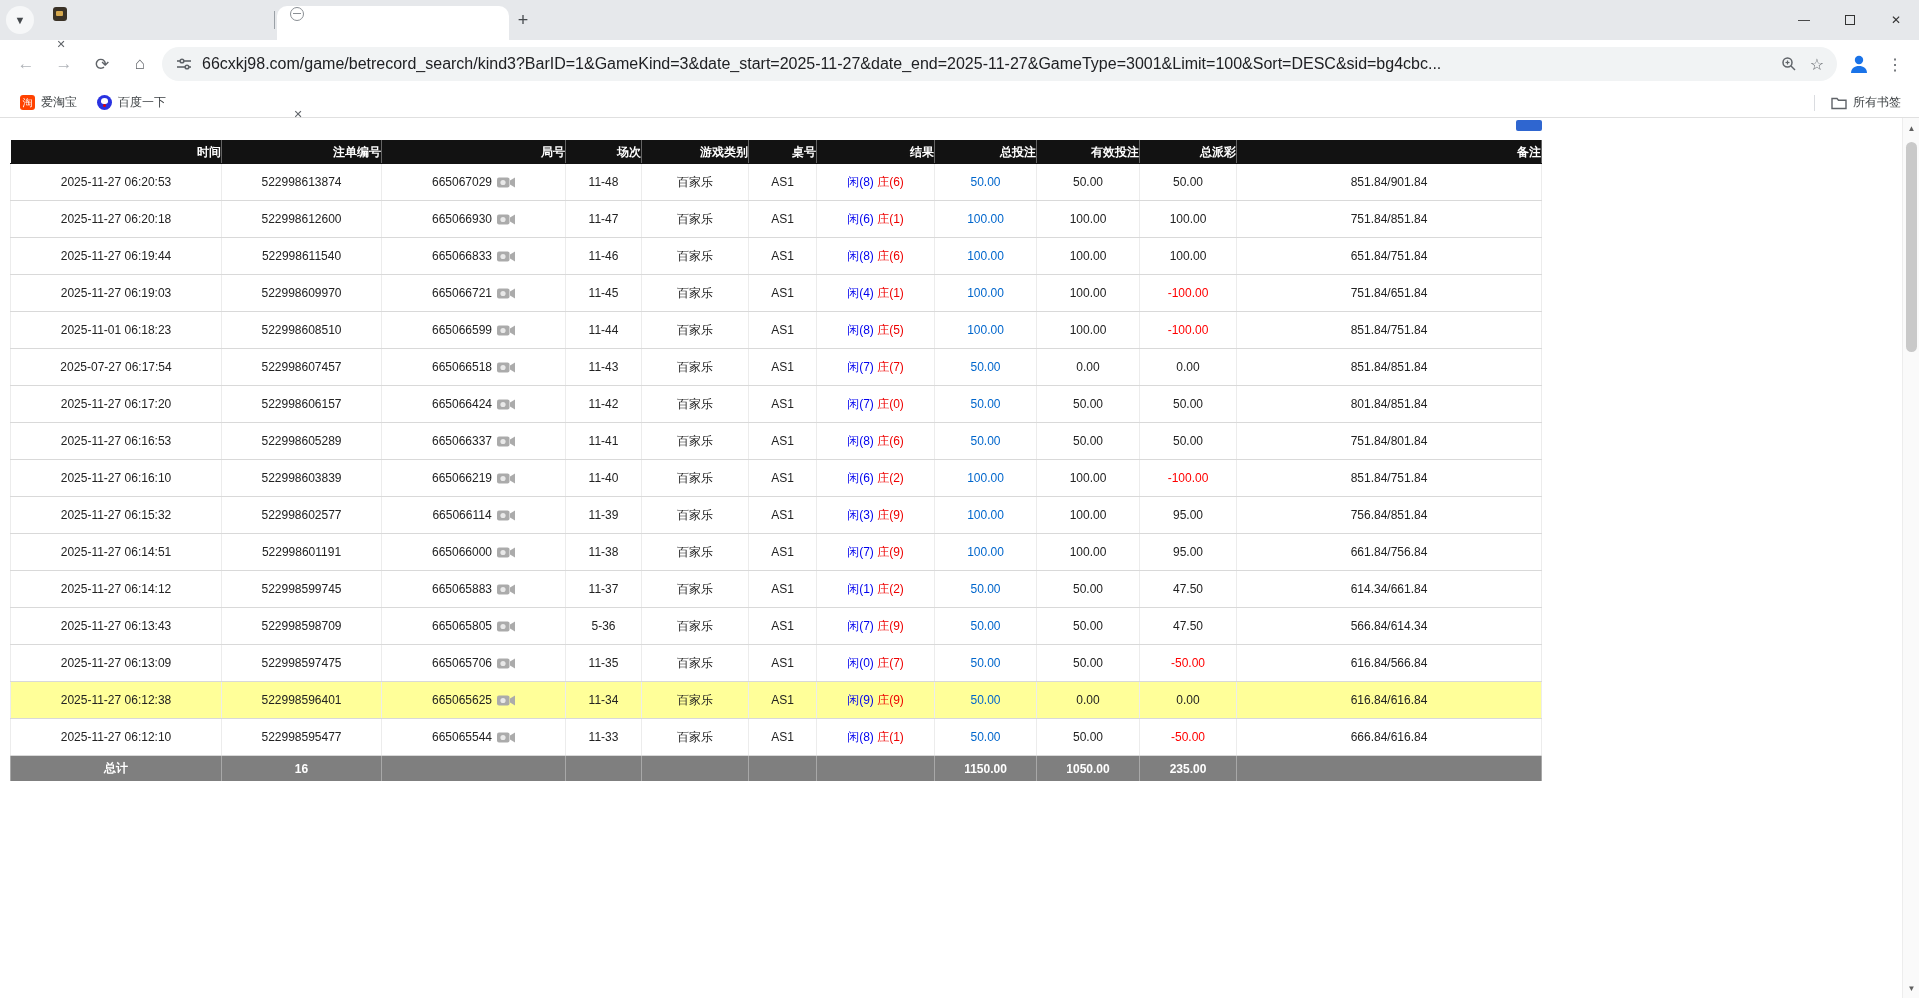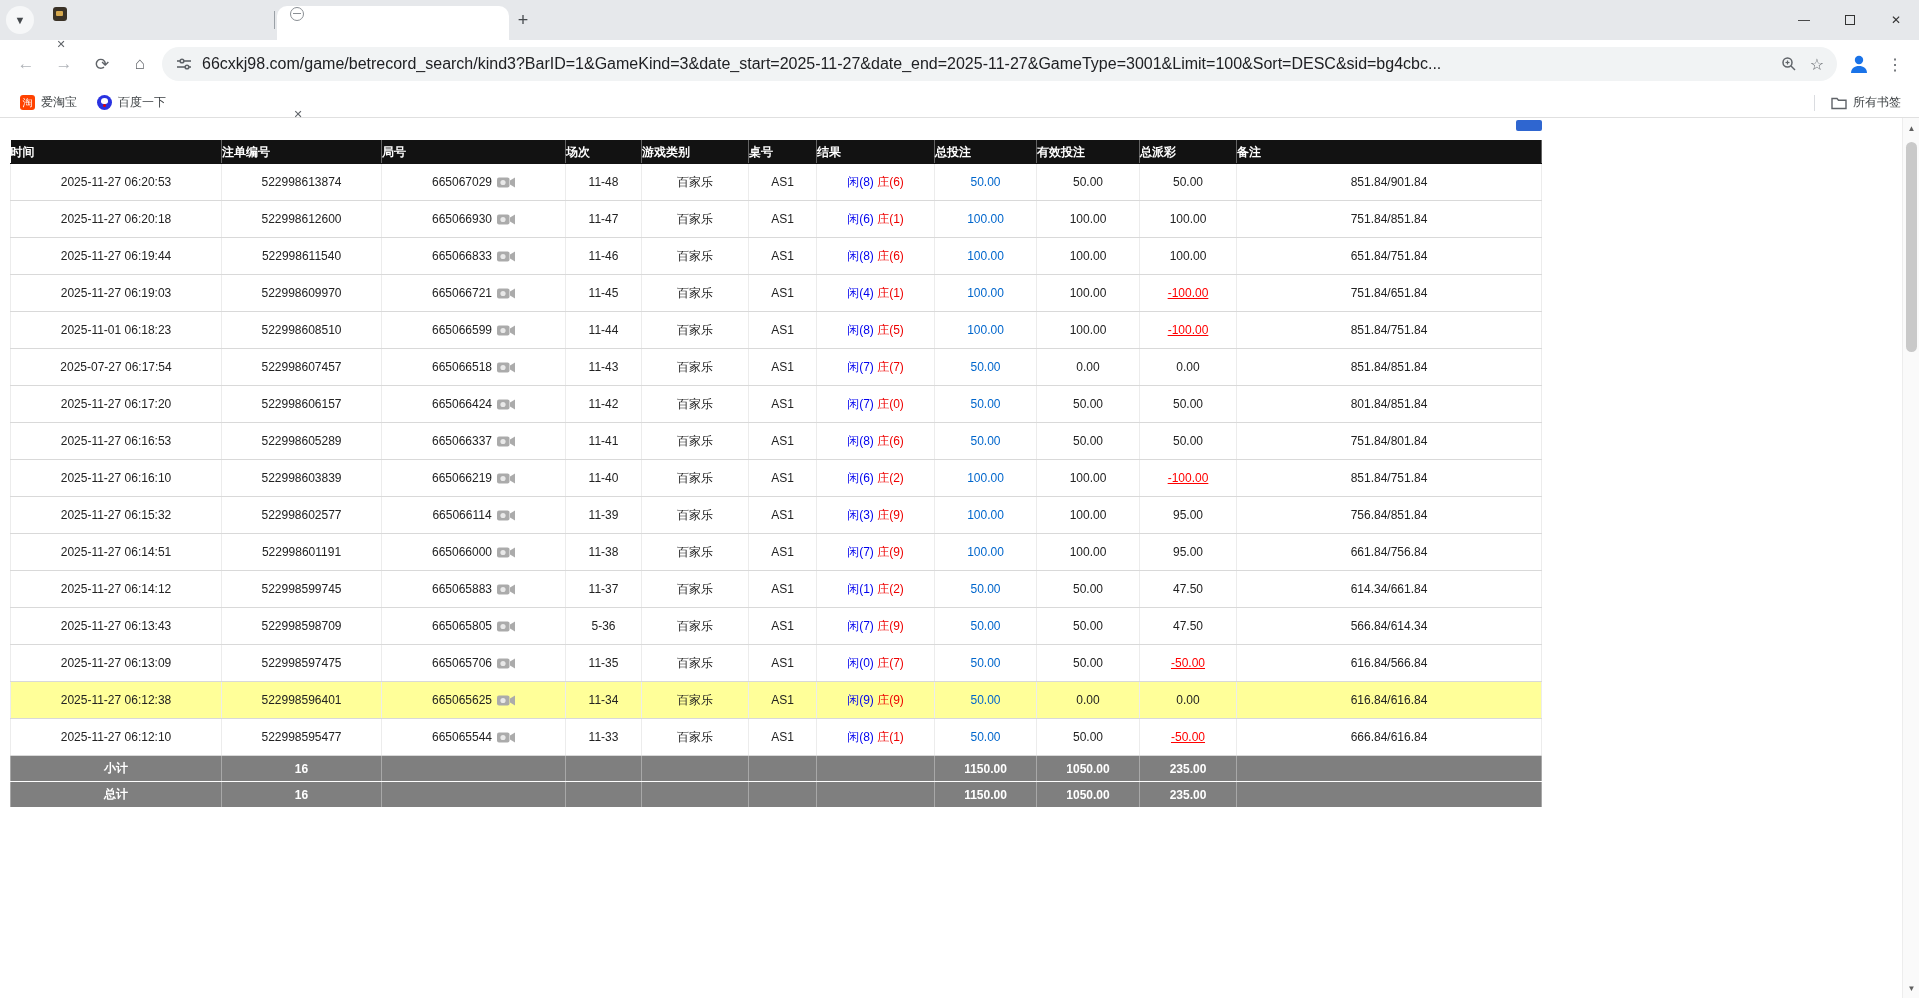--- a/index.html
+++ b/index.html
@@ -51,31 +51,31 @@
   .bm-ico-baidu::before { content:""; position:absolute; left:6px; top:9px; width:3px; height:3px; background:#e10600; border-radius:50%; }
   .bm-spacer { flex:1; }
   .bm-divider { width:1px; height:16px; background:#dadce0; margin:0 6px; }
   .bm-all { display:flex; align-items:center; gap:6px; font-size:12px; color:#3c4043; cursor:pointer; padding:0 6px; }
 
   
   .content { position:relative; height:880px; background:#fff; }
   .partial-blue-btn { position:absolute; left:1516px; top:2px; width:26px; height:11px; background:#2f66d0; border-radius:2px; cursor:pointer; }
 
   table.bets { position:absolute; left:10px; top:22px; width:1531px; border-collapse:collapse; table-layout:fixed; font-size:12px; }
-  table.bets th { background:var(--header-bg,#121212); color:#fff; font-weight:bold; height:23px; text-align:left;
+  table.bets th { background:var(--header-bg,#121212); color:#fff; font-weight:bold; height:23px; text-align:right;
     border-right:1px solid rgba(255,255,255,.35); border-top:1px solid #121212; border-bottom:1px solid #121212; }
   table.bets td { height:37px; text-align:center; color:#222; background:#fff;
     border:1px solid #d9d9d9; border-left:1px solid #ececec; border-right:1px solid #ececec; white-space:nowrap; }
   table.bets tr.hl td { background:var(--highlight-yellow,#ffff99);margin-top:24px; }
   table.bets tr.foot td { background:var(--footer-bg,#7f7f7f); color:#fff; font-weight:bold; height:26px;
     border:1px solid #fff; border-left:1px solid #a8a8a8; border-right:1px solid #a8a8a8; }
   .p { color:var(--player-blue,#0000ee); }
   .b { color:var(--banker-red,#ee0000); }
   .betlink { color:var(--bet-link-blue,#0066cc); text-decoration:none; cursor:pointer; }
-  .neg { color:var(--negative-red,#ff0000);text-decoration:underline; }
+  .neg { color:var(--negative-red,#ff0000); }
   .cam { display:inline-block; vertical-align:middle; margin-left:5px; cursor:pointer; line-height:0; }
 
   
   .scrollbar { position:absolute; right:0; top:0; width:17px; height:880px; background:#fafafa; border-left:1px solid #ededed; }
   .sb-arrow { position:absolute; left:0; width:17px; height:16px; display:flex; align-items:center; justify-content:center;
     color:#606060; font-size:8px; cursor:pointer; }
   .sb-arrow.up { top:2px; }
   .sb-arrow.down { bottom:2px; }
   .sb-thumb { position:absolute; left:3px; top:24px; width:11px; height:210px; background:#c9c9c9; border-radius:6px; cursor:pointer; }
 </style>
@@ -477,33 +477,20 @@
             <td>AS1</td>
             <td><span class="p">闲(8)</span> <span class="b">庄(1)</span></td>
             <td><a class="betlink">50.00</a></td>
             <td>50.00</td>
             <td><span class="neg">-50.00</span></td>
             <td>666.84/616.84</td>
           </tr>
         </tbody>
       <tfoot>
         <tr class="foot">
-          <td>小计</td>
-          <td>16</td>
-          <td></td>
-            <td></td>
-            <td></td>
-          <td></td>
-            <td></td>
-          <td>1150.00</td>
-          <td>1050.00</td>
-          <td>235.00</td>
-          <td></td>
-        </tr>
-        <tr class="foot">
           <td>总计</td>
           <td>16</td>
           <td></td>
             <td></td>
             <td></td>
           <td></td>
             <td></td>
           <td>1150.00</td>
           <td>1050.00</td>
           <td>235.00</td>

